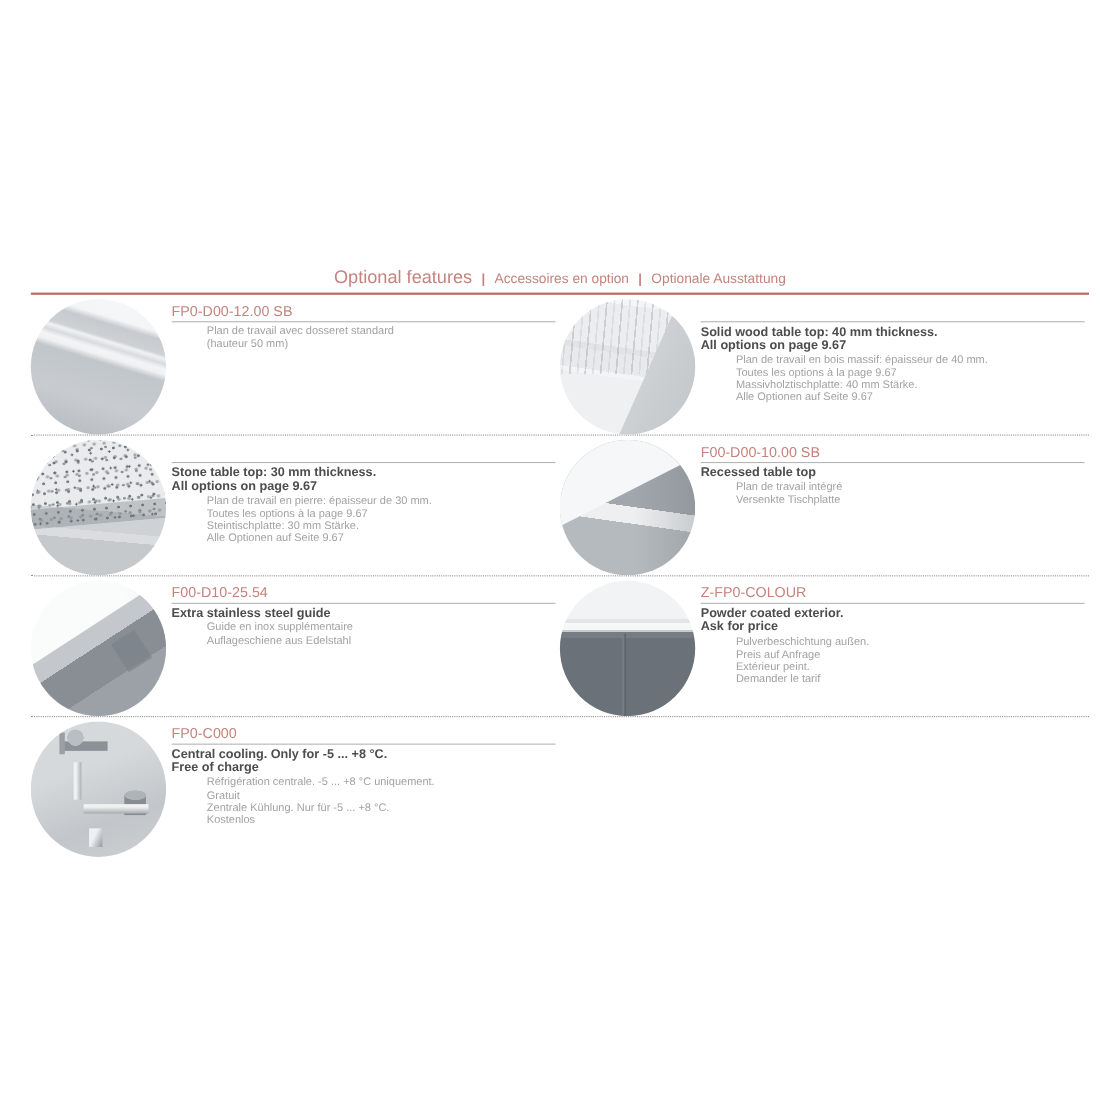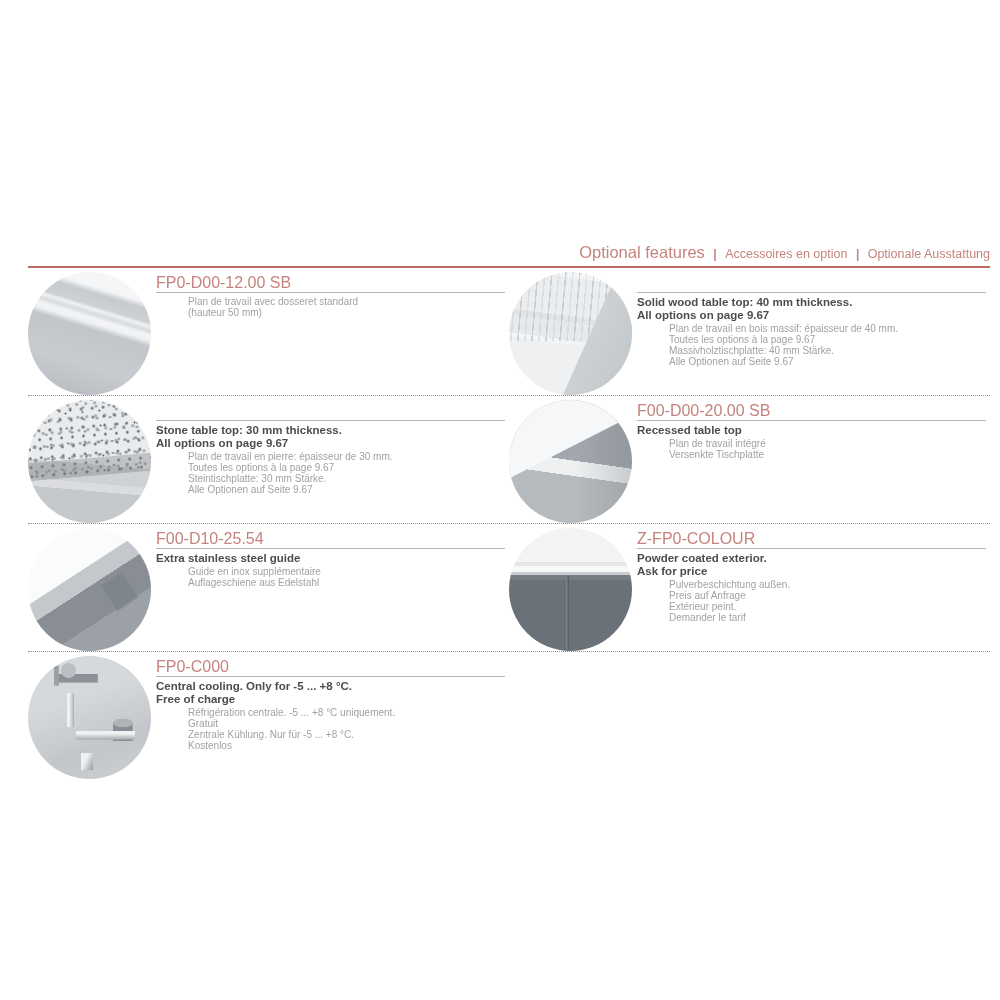--- a/index.html
+++ b/index.html
@@ -4,37 +4,37 @@
 <style>
   html,body { margin:0; padding:0; background:#ffffff; }
   body {
     width:1000px; height:1000px; overflow:hidden;
     font-family:"Liberation Sans", sans-serif;
     -webkit-font-smoothing:antialiased;
   }
   .page { padding:243px 10px 0 28px; }
 
   
-  .header { text-align:right; color:#c5837d; line-height:1.1; }
+  .header { text-align:center; color:#c5837d; line-height:1.1; }
   .h-main { font-size:16.5px; }
   .h-sub  { font-size:12.5px; }
   .h-sep  { font-size:12px; font-weight:bold; margin:0 4px; }
   .accent-line { border-top:2px solid #bb6b62; margin-top:4px; }
 
   
   .row {
     display:grid; grid-template-columns:1fr 1fr;
     border-bottom:1px dotted #8f8f8f;
     min-height:126px; box-sizing:border-box;
   }
   .row.last { border-bottom:none; }
   .item { display:flex; padding-top:3px; }
   .itext { flex:1; padding:4px 4px 0 5px; min-width:0; }
 
-  .code { font-size:16px; color:#c5837d; height:17px; line-height:16px; white-space:nowrap; }
+  .code { font-size:13px; color:#c5837d; height:17px; line-height:16px; white-space:nowrap; }
   .rule { border-top:1px solid #b5b5b5; margin:0 0 3px 0; }
   .title {
     font-size:11.5px; font-weight:bold; color:#4d4d4d;
     line-height:1.12; white-space:pre-line; margin-bottom:1px;
   }
   .desc {
     font-size:10px; color:#a2a2a2;
     line-height:1.13; white-space:pre-line;margin-left:32px;
   }
 
@@ -195,21 +195,21 @@
 All options on page 9.67</div>
         <div class="desc">Plan de travail en pierre: épaisseur de 30 mm.
 Toutes les options à la page 9.67</div>
         <div class="desc">Steintischplatte: 30 mm Stärke.
 Alle Optionen auf Seite 9.67</div>
       </div>
     </div>
     <div class="item">
       <div class="photo c-recessed"></div>
       <div class="itext">
-        <div class="code">F00-D00-20.00 SB</div>
+        <div class="code">F00-D00-10.00 SB</div>
         <div class="rule"></div>
         <div class="title">Recessed table top</div>
         <div class="desc">Plan de travail intégré</div>
         <div class="desc">Versenkte Tischplatte</div>
       </div>
     </div>
   </div>
 
   <div class="row">
     <div class="item">

